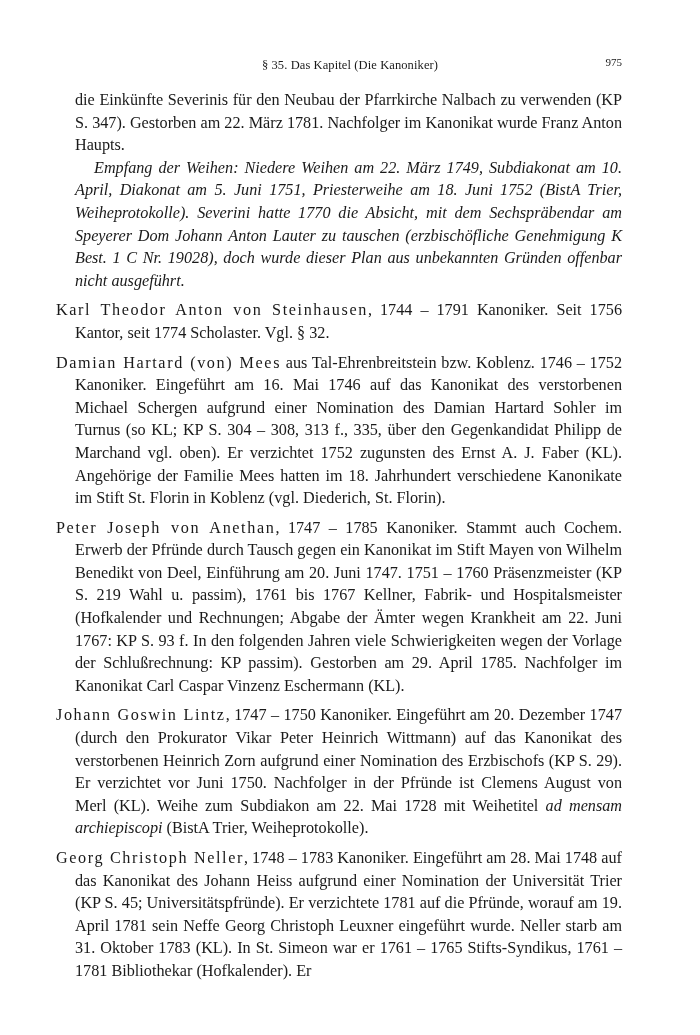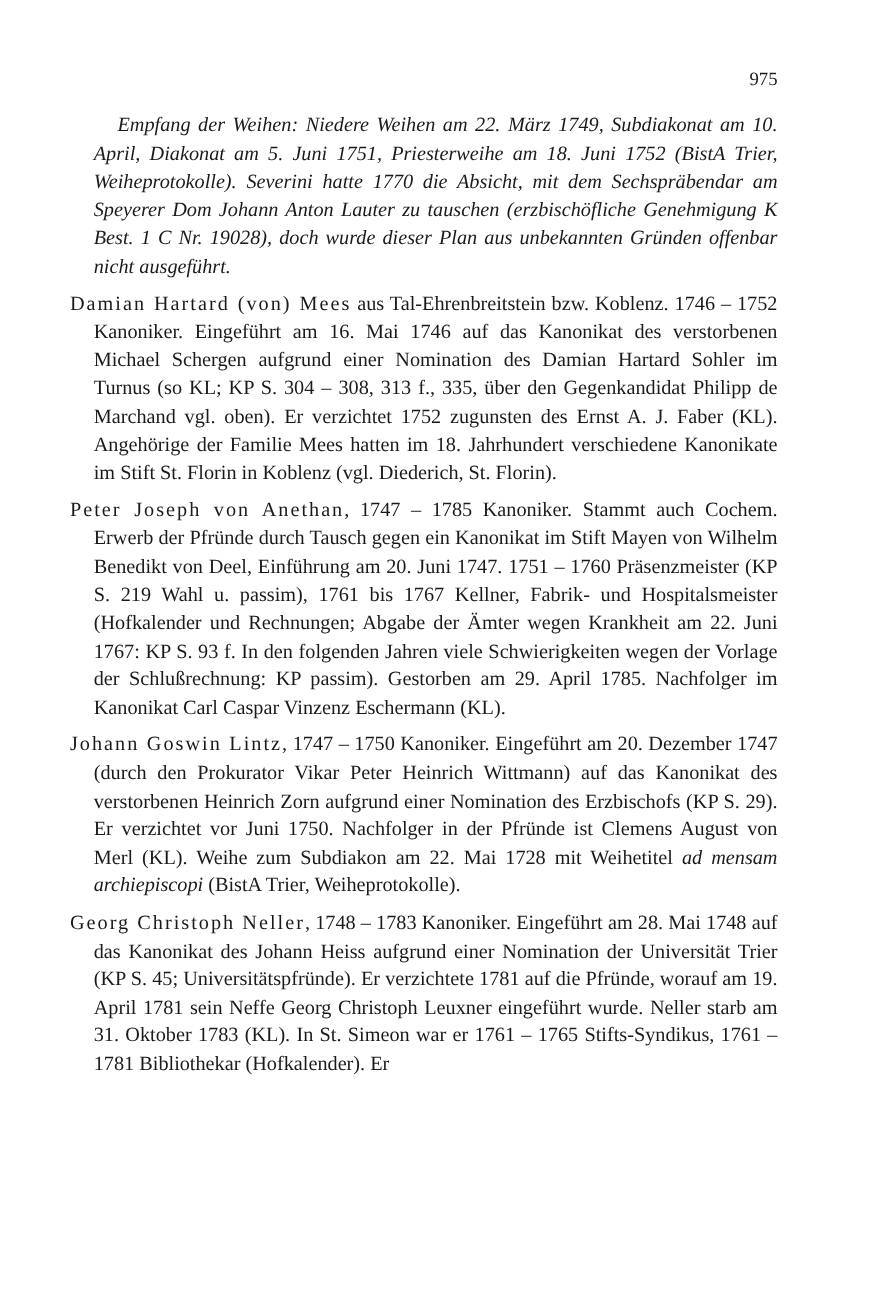--- a/index.html
+++ b/index.html
@@ -1,41 +1,44 @@
 <!DOCTYPE html>
 <html><head>
 <meta charset="utf-8">
 <style>
   html, body { margin: 0; padding: 0; background: #ffffff; }
   body { width: 700px; height: 1035px; position: relative; overflow: hidden;
          font-family: "Liberation Serif", "DejaVu Serif", serif; color: #1a1a1a; }
   .header { position: absolute; top: 56px; left: 0; width: 700px; height: 22px; }
   .running-title { position: absolute; left: 0; width: 700px; text-align: center;
          top: 2px; font-size: 12.5px; letter-spacing: 0.1px; }
-  .page-number { position: absolute; right: 78px; top: 0; font-size: 15px; }
+  .page-number { position: absolute; right: 78px; top: 0; font-size: 11px; }
   .body { position: absolute; top: 89px; left: 56px; width: 566px;
           font-size: 16.2px; line-height: 22.6px; text-align: justify;
           hyphens: manual; }
   .para { margin: 0; }
   .cont { padding-left: 19px; }
   .indent-first { padding-left: 19px; text-indent: 19px; font-style: italic; }
   .entry { padding-left: 19px; text-indent: -19px; margin-top: 7px; }
   .name { letter-spacing: 1.6px; }
   .it { font-style: italic; }
 </style>
 </head>
 <body>
 
 <div class="header">
+  <div class="running-title">§ 35. Das Kapitel (Die Kanoniker)</div>
   <div class="page-number">975</div>
 </div>
 
 <div class="body">
+  <p class="para cont"><span>die Einkünfte Severinis für den Neubau der Pfarrkirche Nalbach zu verwenden (KP S. 347). Gestorben am 22. März 1781. Nachfolger im Kanonikat wurde Franz Anton Haupts.</span></p>
   <p class="para indent-first"><span>Empfang der Weihen: Niedere Weihen am 22. März 1749, Subdiakonat am 10. April, Diakonat am 5. Juni 1751, Priesterweihe am 18. Juni 1752 (BistA Trier, Weiheprotokolle). Severini hatte 1770 die Absicht, mit dem Sechspräbendar am Speyerer Dom Johann Anton Lauter zu tauschen (erzbischöfliche Genehmigung K Best. 1 C Nr. 19028), doch wurde dieser Plan aus unbekannten Gründen offenbar nicht ausgeführt.</span></p>
 
+  <p class="para entry"><span class="name">Karl Theodor Anton von Steinhausen</span><span>, 1744 – 1791 Kanoniker. Seit 1756 Kantor, seit 1774 Scholaster. Vgl. § 32.</span></p>
 
   <p class="para entry"><span class="name">Damian Hartard (von) Mees</span><span> aus Tal-Ehrenbreitstein bzw. Koblenz. 1746 – 1752 Kanoniker. Eingeführt am 16. Mai 1746 auf das Kanonikat des verstorbenen Michael Schergen aufgrund einer Nomination des Damian Hartard Sohler im Turnus (so KL; KP S. 304 – 308, 313 f., 335, über den Gegenkandidat Philipp de Marchand vgl. oben). Er verzichtet 1752 zugunsten des Ernst A. J. Faber (KL). Angehörige der Familie Mees hatten im 18. Jahrhundert verschiedene Kanonikate im Stift St. Florin in Koblenz (vgl. Diederich, St. Florin).</span></p>
 
   <p class="para entry"><span class="name">Peter Joseph von Anethan</span><span>, 1747 – 1785 Kanoniker. Stammt auch Cochem. Erwerb der Pfründe durch Tausch gegen ein Kanonikat im Stift Mayen von Wilhelm Benedikt von Deel, Einführung am 20. Juni 1747. 1751 – 1760 Präsenzmeister (KP S. 219 Wahl u. passim), 1761 bis 1767 Kellner, Fabrik- und Hospitalsmeister (Hofkalender und Rechnungen; Abgabe der Ämter wegen Krankheit am 22. Juni 1767: KP S. 93 f. In den folgenden Jahren viele Schwierigkeiten wegen der Vorlage der Schlußrechnung: KP passim). Gestorben am 29. April 1785. Nachfolger im Kanonikat Carl Caspar Vinzenz Eschermann (KL).</span></p>
 
   <p class="para entry"><span class="name">Johann Goswin Lintz</span><span>, 1747 – 1750 Kanoniker. Eingeführt am 20. Dezember 1747 (durch den Prokurator Vikar Peter Heinrich Wittmann) auf das Kanonikat des verstorbenen Heinrich Zorn aufgrund einer Nomination des Erzbischofs (KP S. 29). Er verzichtet vor Juni 1750. Nachfolger in der Pfründe ist Clemens August von Merl (KL). Weihe zum Subdiakon am 22. Mai 1728 mit Weihetitel </span><span class="it">ad mensam archiepiscopi</span><span> (BistA Trier, Weiheprotokolle).</span></p>
 
   <p class="para entry"><span class="name">Georg Christoph Neller</span><span>, 1748 – 1783 Kanoniker. Eingeführt am 28. Mai 1748 auf das Kanonikat des Johann Heiss aufgrund einer Nomination der Universität Trier (KP S. 45; Universitätspfründe). Er verzichtete 1781 auf die Pfründe, worauf am 19. April 1781 sein Neffe Georg Christoph Leuxner eingeführt wurde. Neller starb am 31. Oktober 1783 (KL). In St. Simeon war er 1761 – 1765 Stifts-Syndikus, 1761 – 1781 Bibliothekar (Hofkalender). Er</span></p>
 </div>
 

